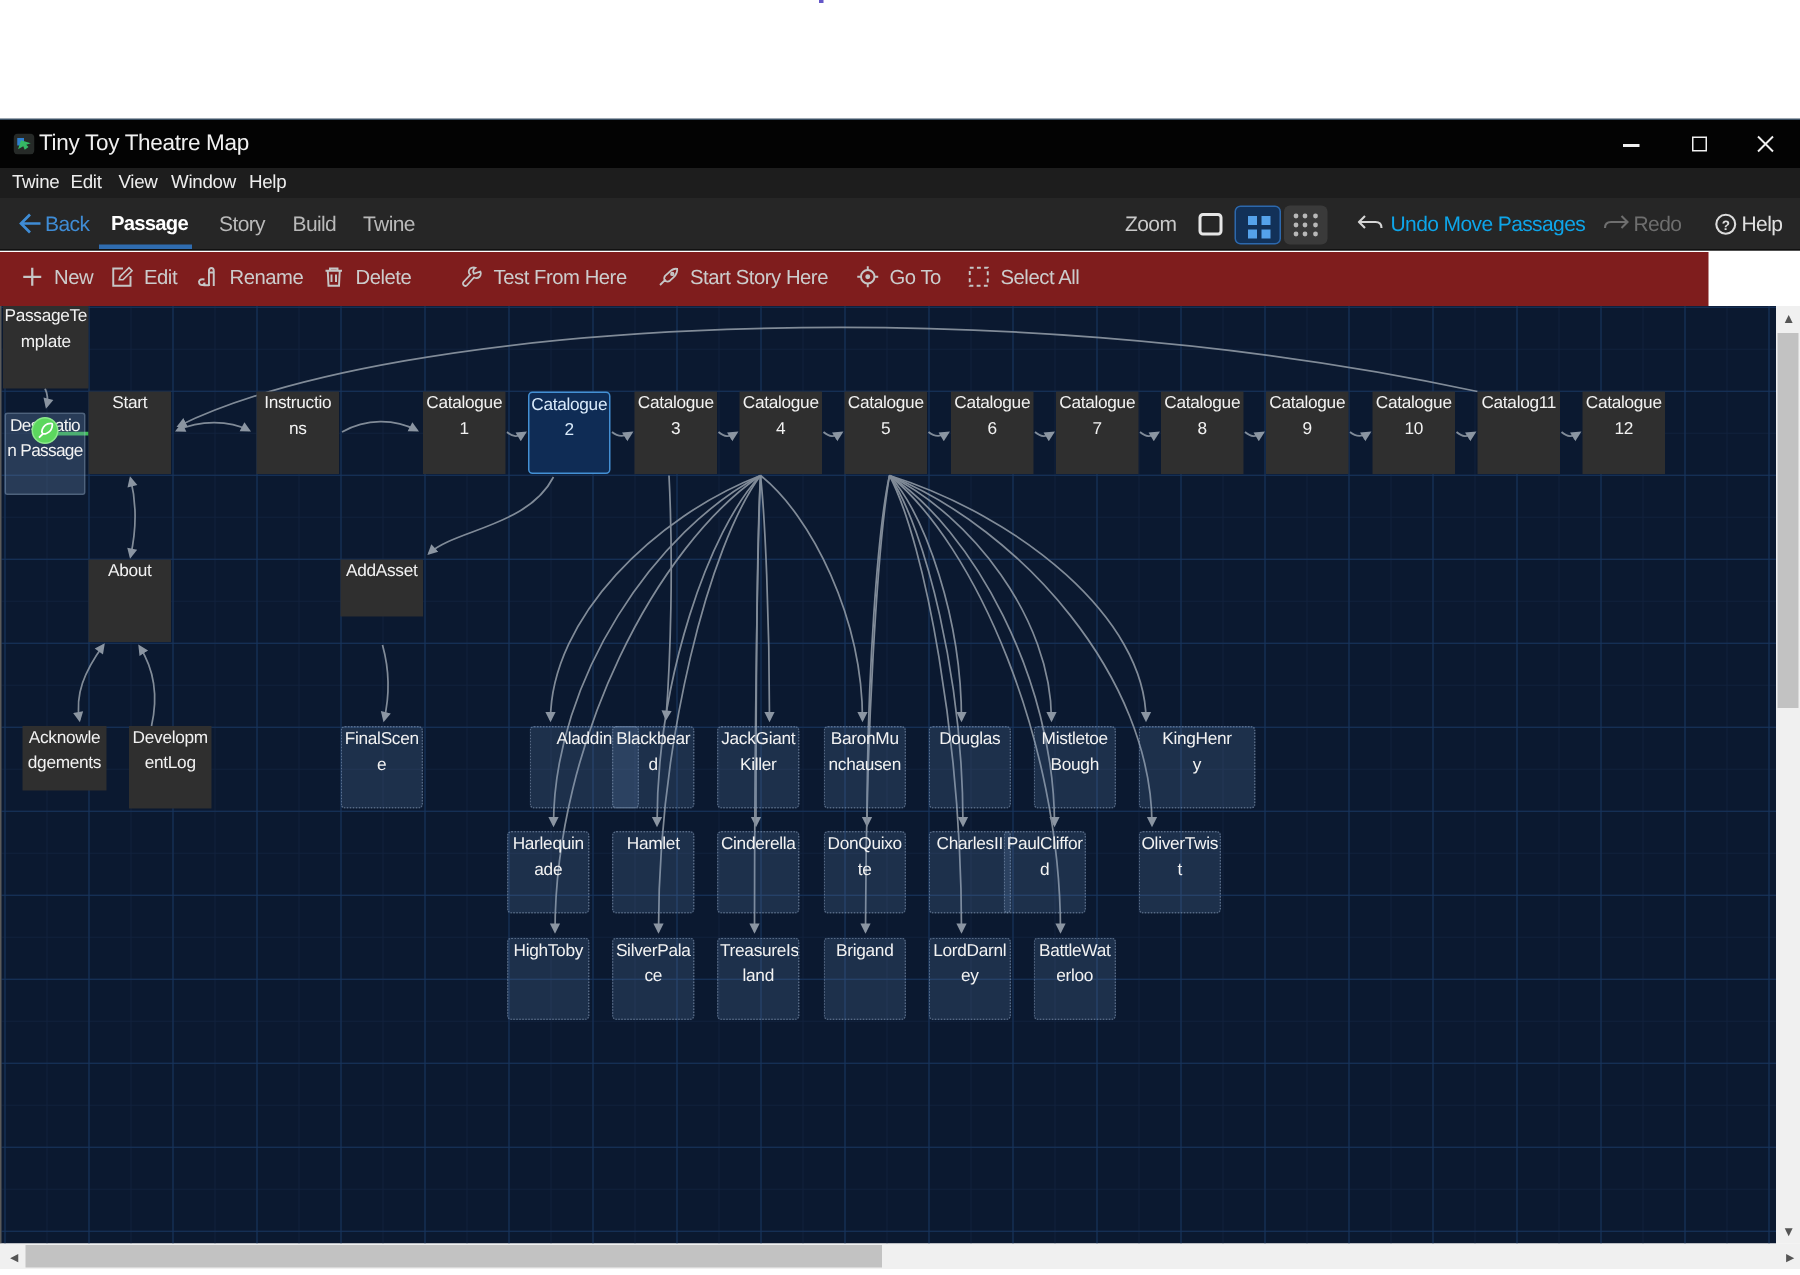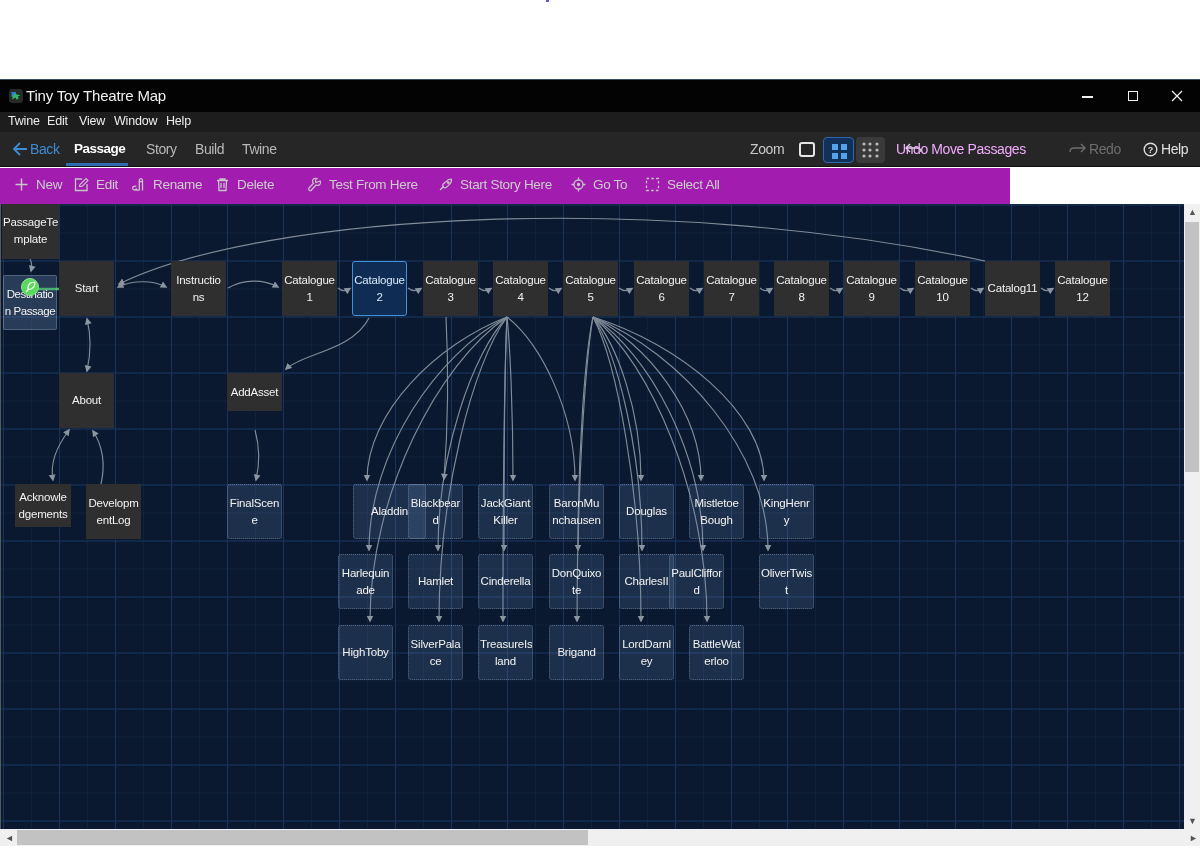--- a/index.html
+++ b/index.html
@@ -6,30 +6,30 @@
 #titlebar{position:absolute;left:0;top:0;width:1200px;height:32px;background:#030303;color:#e8e8e8}
 #titlebar .ticon{position:absolute;left:9px;top:9px;width:14px;height:14px}
 #titlebar .ttext{position:absolute;left:26px;top:7px;font-size:15px;letter-spacing:-0.2px;color:#f0f0f0}
 .winbtn{position:absolute;top:0;height:32px;width:46px}
 #btnmin .g{position:absolute;left:17px;top:16px;width:11px;height:1.5px;background:#f0f0f0}
 #btnmax .g{position:absolute;left:18px;top:11px;width:10px;height:10px;border:1.5px solid #f0f0f0}
 #btnclose .g{position:absolute;left:16px;top:10px;width:12px;height:12px}
 #menubar{position:absolute;left:0;top:32px;width:1200px;height:20px;background:#1d1d1d;color:#ededed;font-size:12.5px;letter-spacing:-0.2px}
 #menubar span{position:absolute;top:2px}
 #row1{position:absolute;left:0;top:52px;width:1200px;height:35px;background:#262626;border-bottom:1px solid #111}
-#row2{position:absolute;left:0;top:88px;width:1010px;height:36px;background:#a21caf}
+#row2{position:absolute;left:0;top:88px;width:1139px;height:36px;background:#7f1d1d}
 #canvas{position:absolute;left:0;top:124px;width:1184px;height:625px;overflow:hidden;border-left:1px solid #5a5a5a;
  background-color:#0b1930;
  background-image:
   linear-gradient(#17345d 1px,transparent 1px),linear-gradient(90deg,#17345d 1px,transparent 1px),
   linear-gradient(#10213c 1px,transparent 1px),linear-gradient(90deg,#10213c 1px,transparent 1px);
  background-size:56px 56px,56px 56px,28px 28px,28px 28px;
  background-position:0 0.5px,2px 0,0 0.5px,2px 0}
 #canvas svg{position:absolute;left:0;top:0}
-.pb{position:absolute;display:flex;align-items:center;justify-content:center;text-align:center;
+.pb{position:absolute;display:flex;justify-content:center;text-align:center;
  font-size:11.5px;line-height:17px;color:#f2f2f2;overflow:hidden}
 .pb span{display:block;width:100%;word-break:normal;white-space:nowrap;padding:0 1px;letter-spacing:-0.2px}
 .solid{background:#2f2f2f}
 .sel{background:#0f2c55;border:1px solid #4490d4;border-radius:3px;color:#d9eafa}
 .empty{background:rgba(105,140,185,0.20);border:1px dotted rgba(150,170,195,0.48);border-radius:3px}
 .dest span{letter-spacing:-0.45px!important;padding:0!important}
 .dest{background:rgba(110,140,180,0.30);border:1px solid rgba(180,200,220,0.28);border-radius:2px}
 #vscroll{position:absolute;left:1184px;top:124px;width:16px;height:625px;background:#f0f0f0}
 #vthumb{position:absolute;left:1px;top:18px;width:14px;height:250px;background:#c2c2c2}
 #hscroll{position:absolute;left:0;top:749px;width:1200px;height:17px;background:#f0f0f0}
@@ -97,21 +97,21 @@
           <circle cx="8" cy="8" r="1.6" fill="#b9b9b9"></circle>
           <circle cx="15" cy="8" r="1.6" fill="#b9b9b9"></circle>
           <circle cx="2" cy="14" r="1.6" fill="#b9b9b9"></circle>
           <circle cx="8" cy="14" r="1.6" fill="#b9b9b9"></circle>
           <circle cx="15" cy="14" r="1.6" fill="#b9b9b9"></circle>
         </svg>
  </div>
  <svg style="position:absolute;left:905px;top:11px" width="18" height="14" viewBox="0 0 18 14">
         <path d="M5,1 L1,5 L5,9 M1,5 L12,5 C15,5 16,7 16,9" stroke="#d6d6d6" stroke-width="1.4" fill="none"></path>
       </svg>
- <span class="r1txt" style="left:896px;color:#f0abfc">Undo Move Passages</span>
+ <span class="r1txt" style="left:927px;color:#0ea5e9">Undo Move Passages</span>
  <svg style="position:absolute;left:1068px;top:11px" width="18" height="14" viewBox="0 0 18 14">
         <path d="M13,1 L17,5 L13,9 M17,5 L6,5 C3,5 2,7 2,9" stroke="#6e6e6e" stroke-width="1.4" fill="none"></path>
       </svg>
  <span class="r1txt" style="left:1089px;color:#6e6e6e">Redo</span>
  <svg style="position:absolute;left:1143px;top:10px" width="15" height="15" viewBox="0 0 15 15">
         <circle cx="7.5" cy="7.5" r="6.3" stroke="#dcdcdc" stroke-width="1.4" fill="none"></circle>
         <text x="7.5" y="11" text-anchor="middle" font-size="9" font-weight="bold" fill="#dcdcdc" font-family="Liberation Sans">?</text>
       </svg>
  <span class="r1txt" style="left:1161px;color:#e0e0e0">Help</span>
 </div>
@@ -270,21 +270,21 @@
       </div>
 <div class="pb empty" style="left:548px;top:280px;width:55px;height:55px">
         <span>BaronMu<br>nchausen</span>
       </div>
 <div class="pb empty" style="left:618px;top:280px;width:55px;height:55px">
         <span>Douglas</span>
       </div>
 <div class="pb empty" style="left:688px;top:280px;width:55px;height:55px">
         <span>Mistletoe<br>Bough</span>
       </div>
-<div class="pb empty" style="left:758px;top:280px;width:55px;height:55px">
+<div class="pb empty" style="left:758px;top:280px;width:78px;height:55px">
         <span>KingHenr<br>y</span>
       </div>
 <div class="pb empty" style="left:337px;top:350px;width:55px;height:55px">
         <span>Harlequin<br>ade</span>
       </div>
 <div class="pb empty" style="left:407px;top:350px;width:55px;height:55px">
         <span>Hamlet</span>
       </div>
 <div class="pb empty" style="left:477px;top:350px;width:55px;height:55px">
         <span>Cinderella</span>

